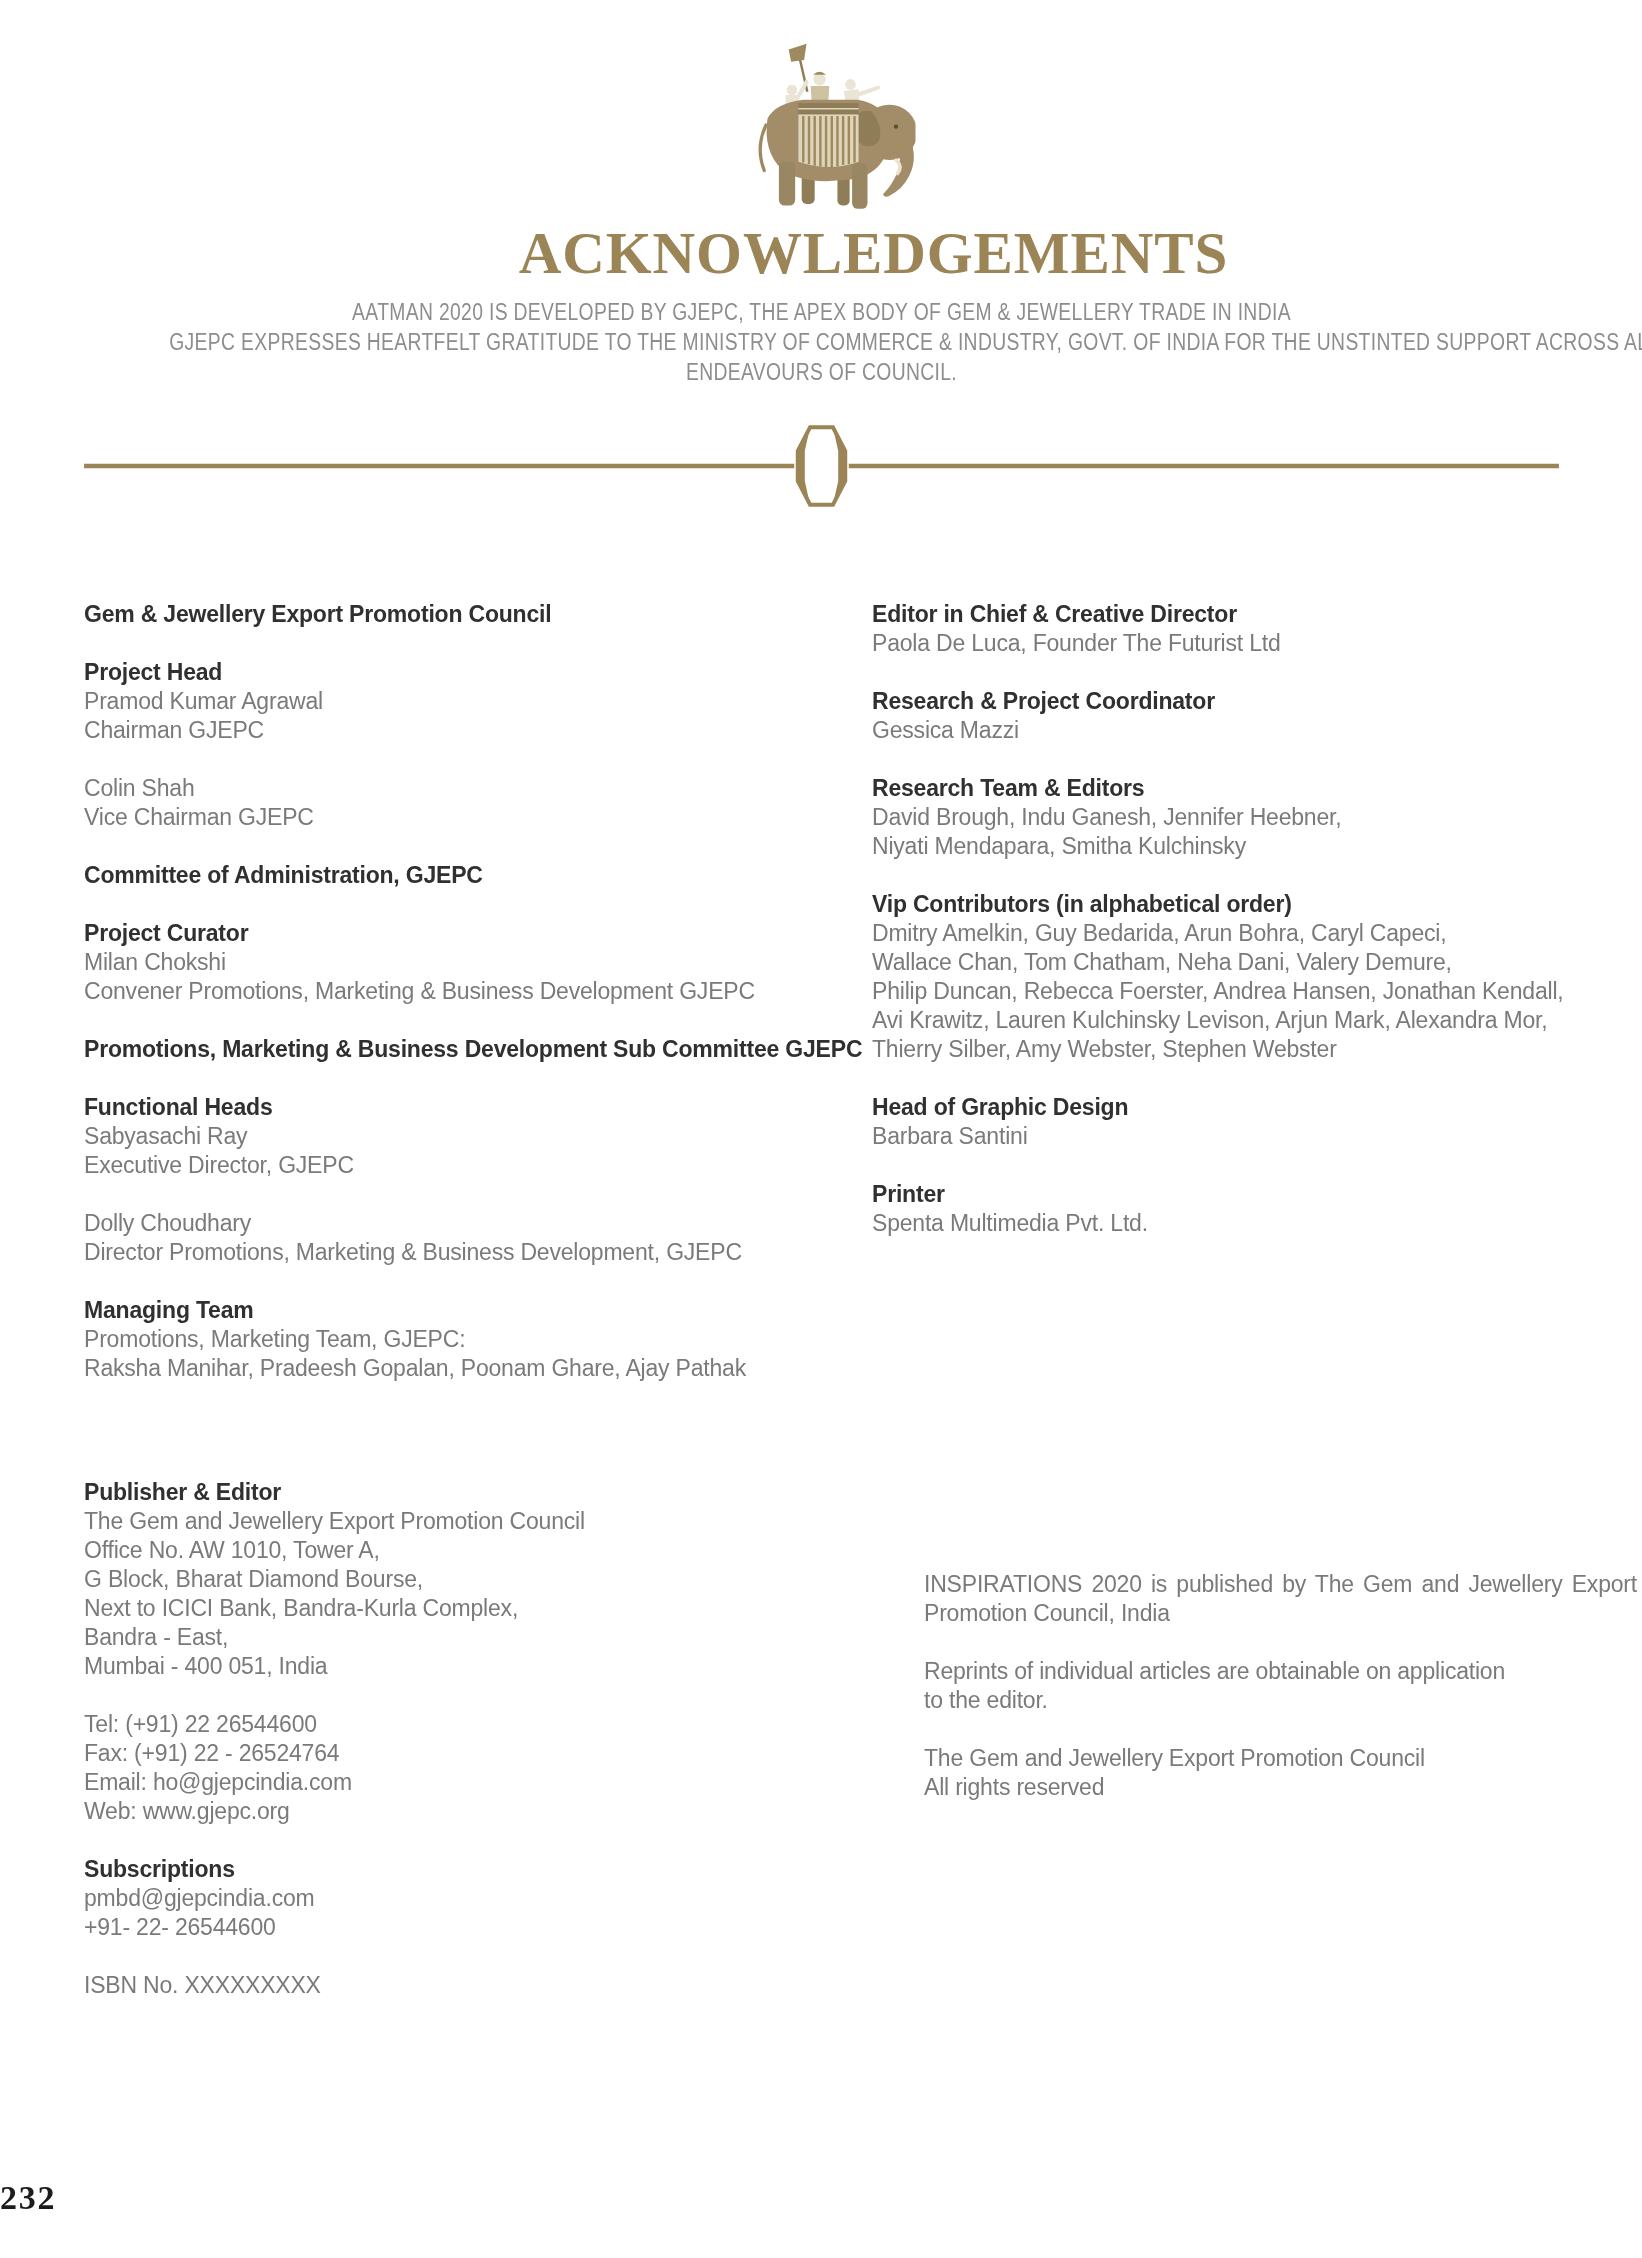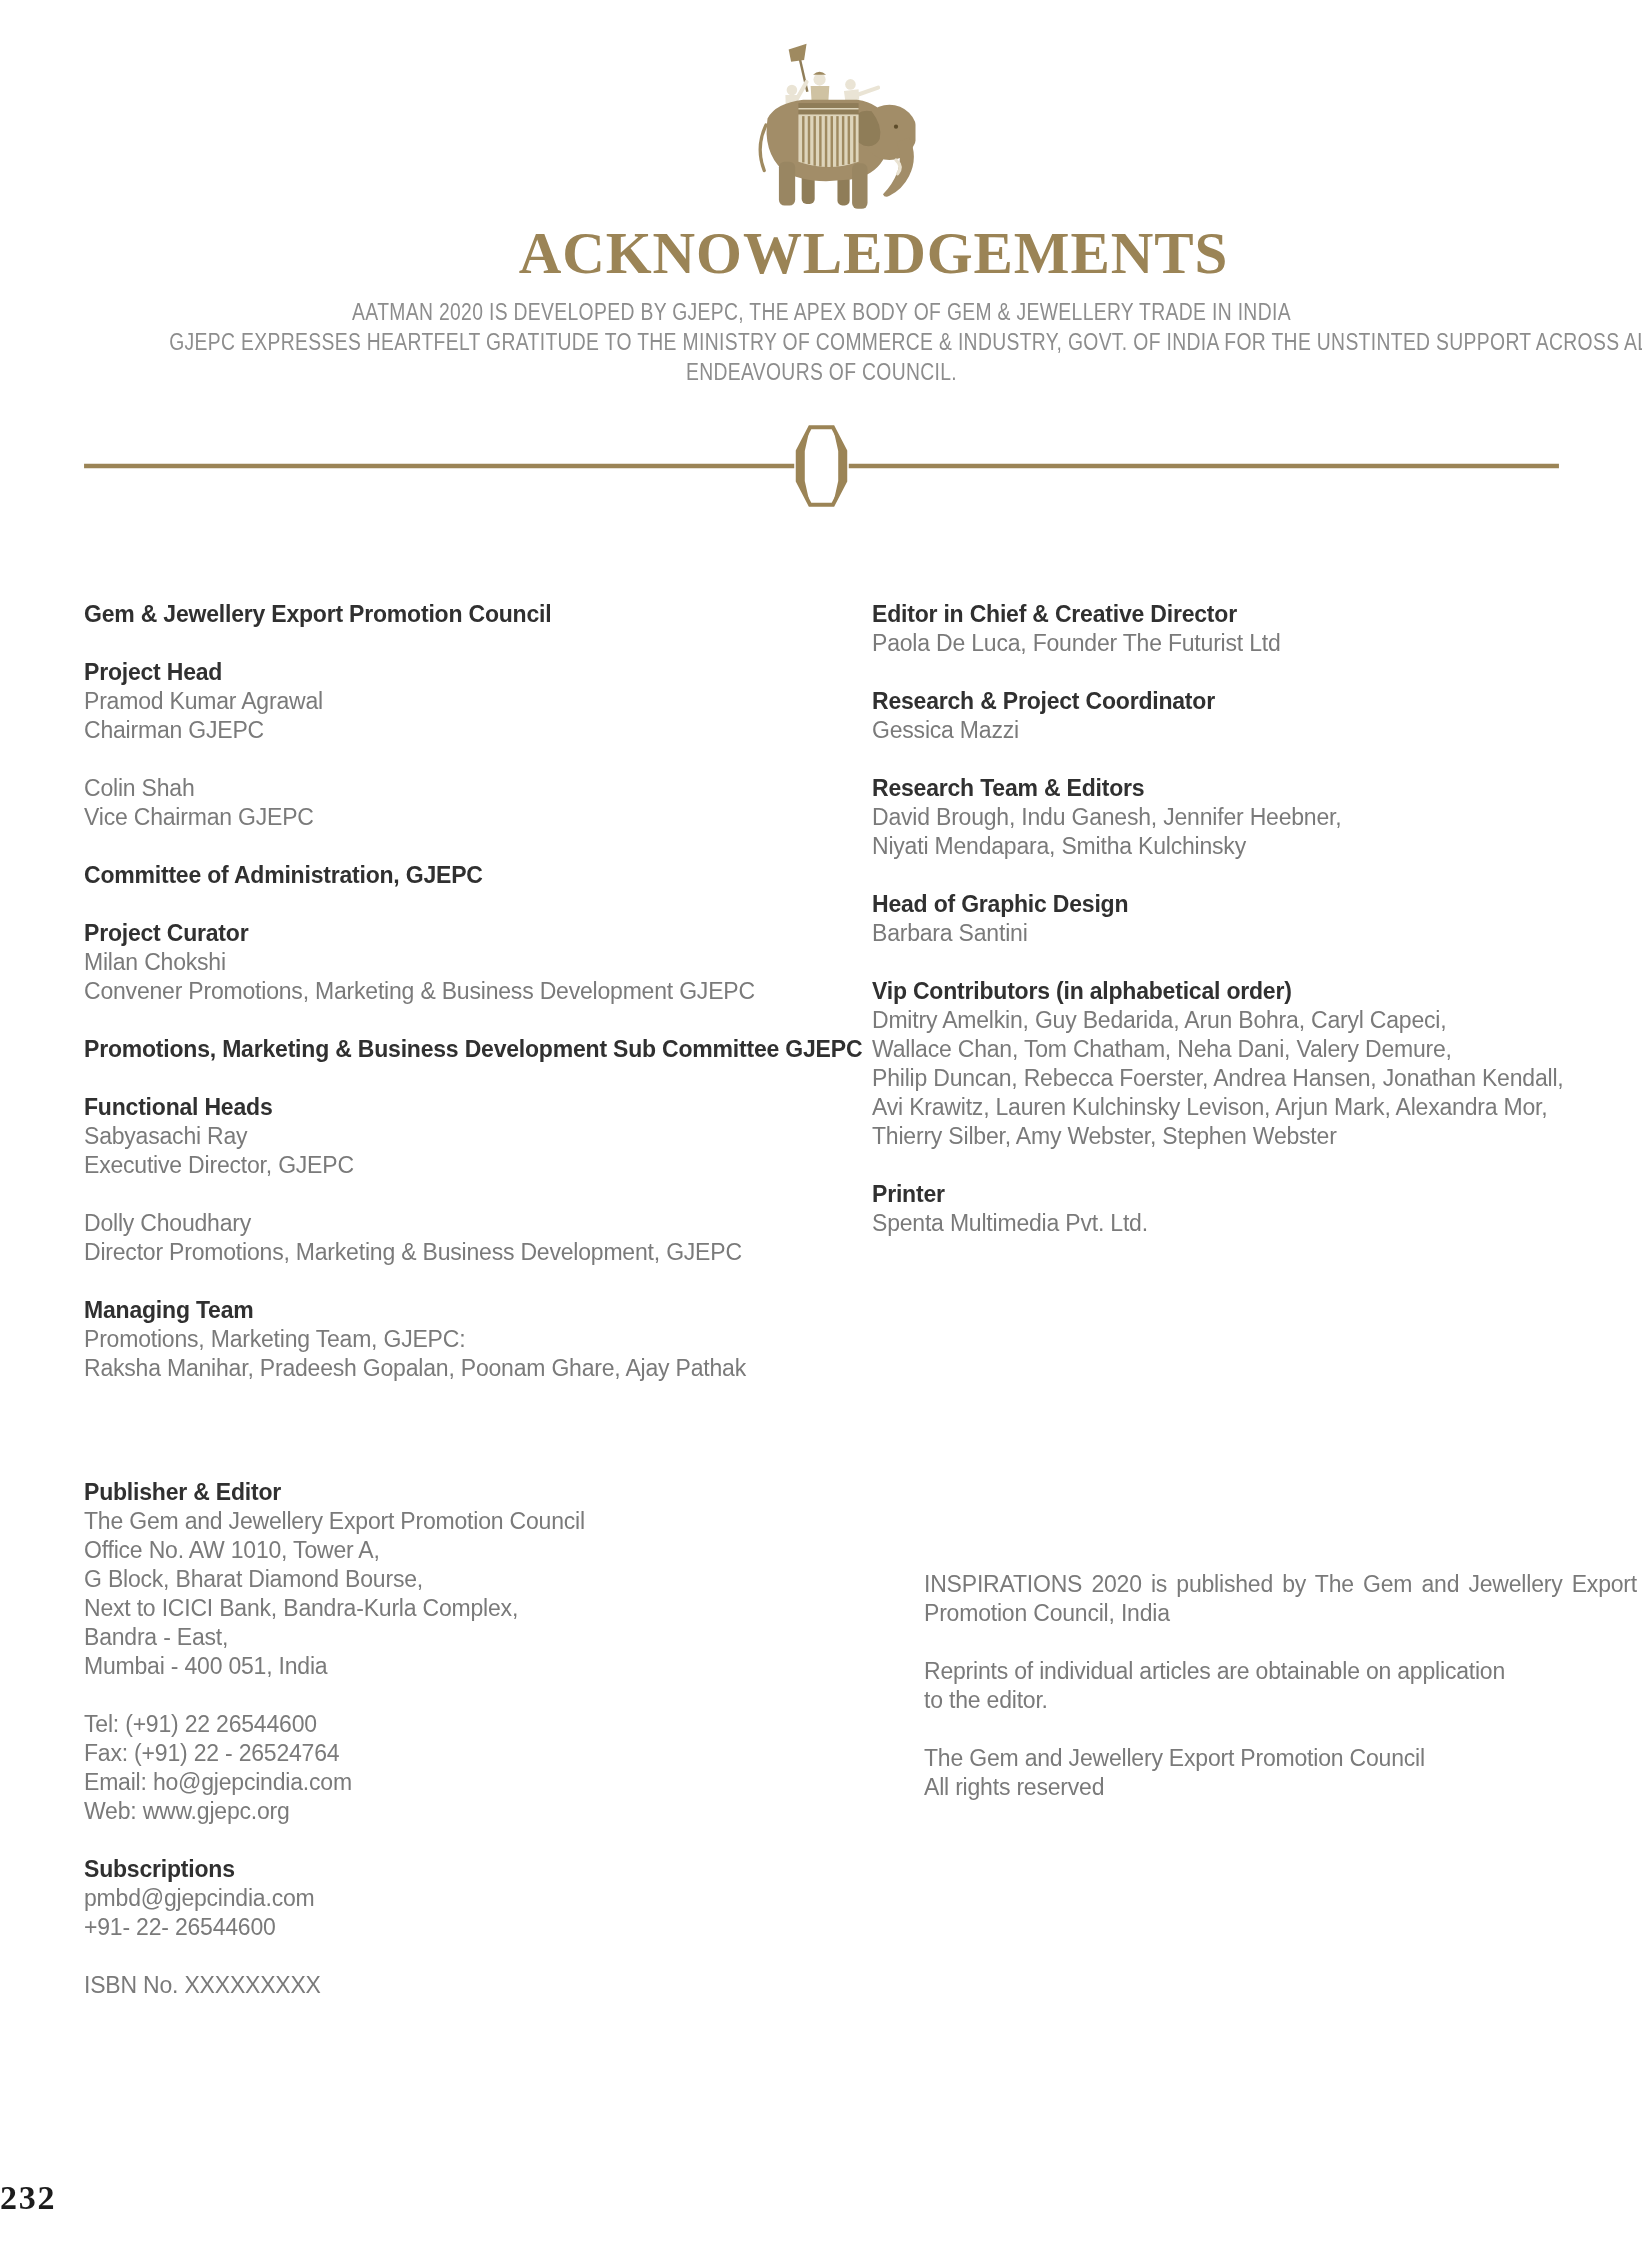--- a/index.html
+++ b/index.html
@@ -214,30 +214,30 @@
     <div class="block">
       <div class="h">Research &amp; Project Coordinator</div>
       <div class="t">Gessica Mazzi</div>
     </div>
     <div class="block">
       <div class="h">Research Team &amp; Editors</div>
       <div class="t">David Brough, Indu Ganesh, Jennifer Heebner,</div>
       <div class="t">Niyati Mendapara, Smitha Kulchinsky</div>
     </div>
     <div class="block">
-      <div class="h">Head of Graphic Design</div>
-      <div class="t">Barbara Santini</div>
-    </div>
-    <div class="block">
       <div class="h">Vip Contributors (in alphabetical order)</div>
       <div class="t">Dmitry Amelkin, Guy Bedarida, Arun Bohra, Caryl Capeci,</div>
       <div class="t">Wallace Chan, Tom Chatham, Neha Dani, Valery Demure,</div>
       <div class="t">Philip Duncan, Rebecca Foerster, Andrea Hansen, Jonathan Kendall,</div>
       <div class="t">Avi Krawitz, Lauren Kulchinsky Levison, Arjun Mark, Alexandra Mor,</div>
       <div class="t">Thierry Silber, Amy Webster, Stephen Webster</div>
+    </div>
+    <div class="block">
+      <div class="h">Head of Graphic Design</div>
+      <div class="t">Barbara Santini</div>
     </div>
     <div class="block">
       <div class="h">Printer</div>
       <div class="t">Spenta Multimedia Pvt. Ltd.</div>
     </div>
   </div>
 <div class="col" id="col-bottom-left">
     <div class="block">
       <div class="h">Publisher &amp; Editor</div>
       <div class="t">The Gem and Jewellery Export Promotion Council</div>

